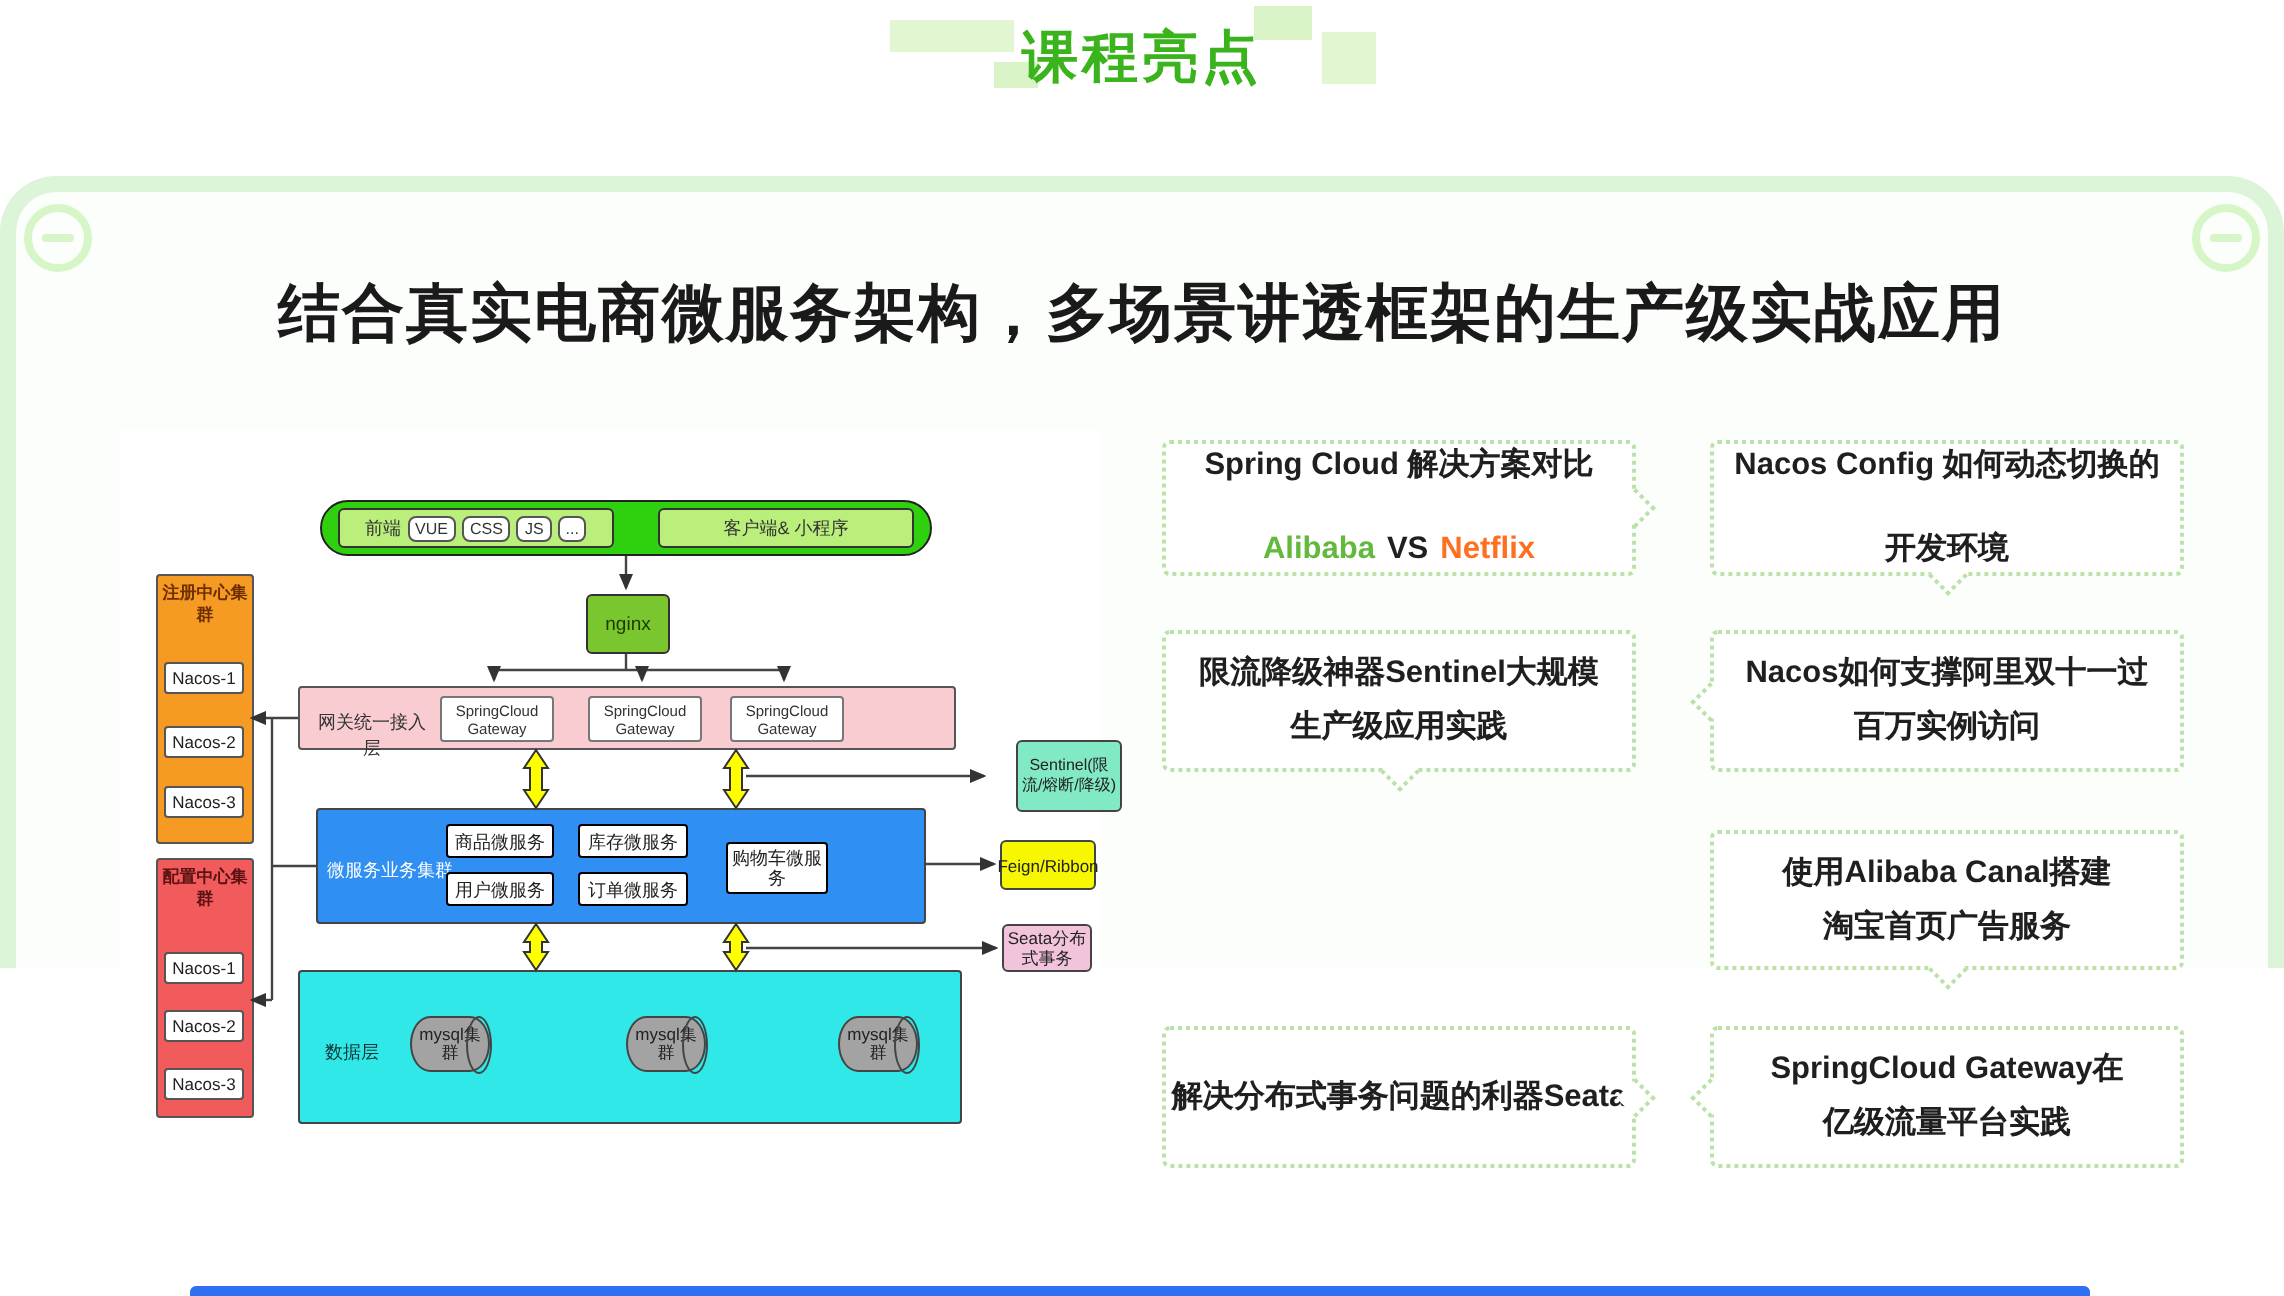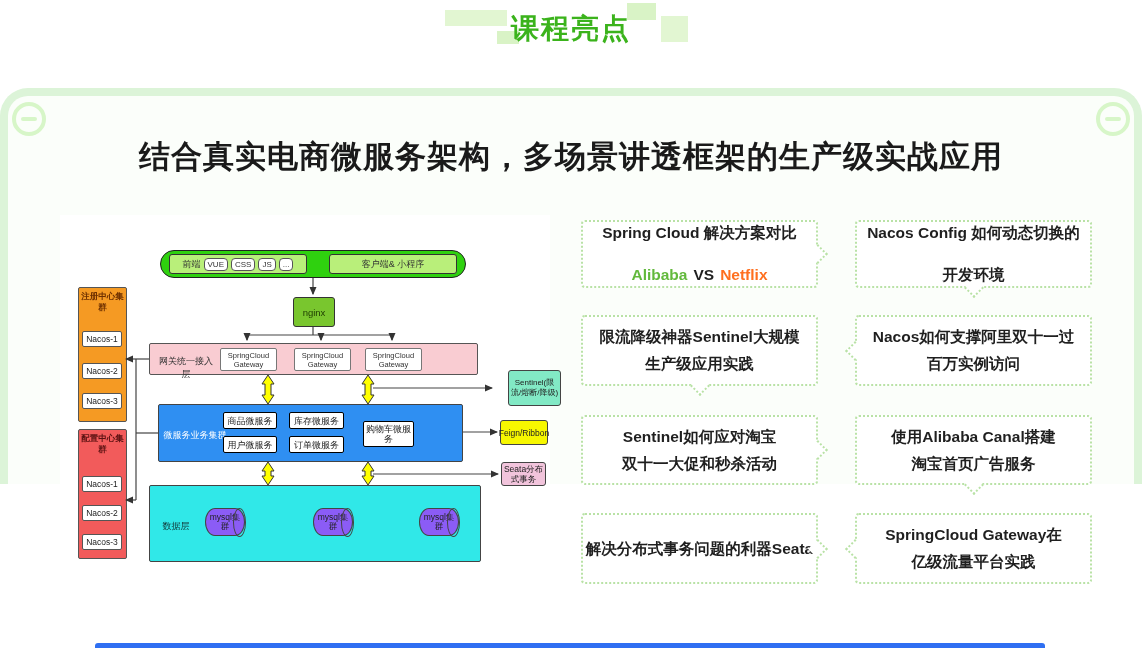--- a/index.html
+++ b/index.html
@@ -54,21 +54,21 @@
             color:#333; display:flex; align-items:center; justify-content:center; text-align:center; }
   .svc-layer { left:98px; top:189px; width:305px; height:58px; background:#2f8ff2;
                border:1.5px solid #444; border-radius:2px; }
   .svc-layer .layer-label { left:4px; top:24px; width:64px; color:#fff; }
   .svc-box { position:absolute; background:#fff; border:1px solid #000000; border-radius:2px;
              font-size:9px; color:#222; display:flex; align-items:center; justify-content:center;
              text-align:center; line-height:10px; }
   .data-layer { left:89px; top:270px; width:332px; height:77px; background:#30e8e8;
                 border:1.5px solid #444; border-radius:2px; }
   .data-layer .layer-label { left:6px; top:34px; width:40px; color:#133; }
-  .cyl { position:absolute; top:22px; width:40px; height:28px; background:#8b5cf6;
+  .cyl { position:absolute; top:22px; width:40px; height:28px; background:#a3a3a3;
          border:1.5px solid #444; border-radius:10px / 50%; font-size:8.5px; line-height:9px;
          color:#222; display:flex; align-items:center; justify-content:center; text-align:center; }
   .cyl::after { content:""; position:absolute; right:-2px; top:-1px; width:11px; height:27px;
                 border:1.2px solid #444; border-radius:50%; }
   .cluster { position:absolute; left:18px; width:49px; border:1.5px solid #555; border-radius:2px; }
   .registry { top:72px;  height:135px; background:#f59a23; }
   .config   { top:214px; height:130px; background:#f25b5b; }
   .cluster-label { position:absolute; left:0; right:0; top:3px; text-align:center;
                    font-size:8.5px; line-height:11px; font-weight:bold; }
   .registry .cluster-label { color:#6e3000; }
@@ -228,25 +228,20 @@
       <div class="ln">开发环境</div>
       <div class="ptr"></div>
     </div>
 
     <div class="bubble col-r row2 pt-left">
       <div class="ln">Nacos如何支撑阿里双十一过</div>
       <div class="ln">百万实例访问</div>
       <div class="ptr"></div>
     </div>
 
-    <div class="bubble col-l row3 pt-right">
-      <div class="ln">Sentinel如何应对淘宝</div>
-      <div class="ln">双十一大促和秒杀活动</div>
-      <div class="ptr"></div>
-    </div>
 
     <div class="bubble col-r row3 pt-bottom">
       <div class="ln">使用Alibaba Canal搭建</div>
       <div class="ln">淘宝首页广告服务</div>
       <div class="ptr"></div>
     </div>
 
     <div class="bubble col-l row4 pt-right">
       <div class="ln">解决分布式事务问题的利器Seata</div>
       <div class="ptr"></div>

